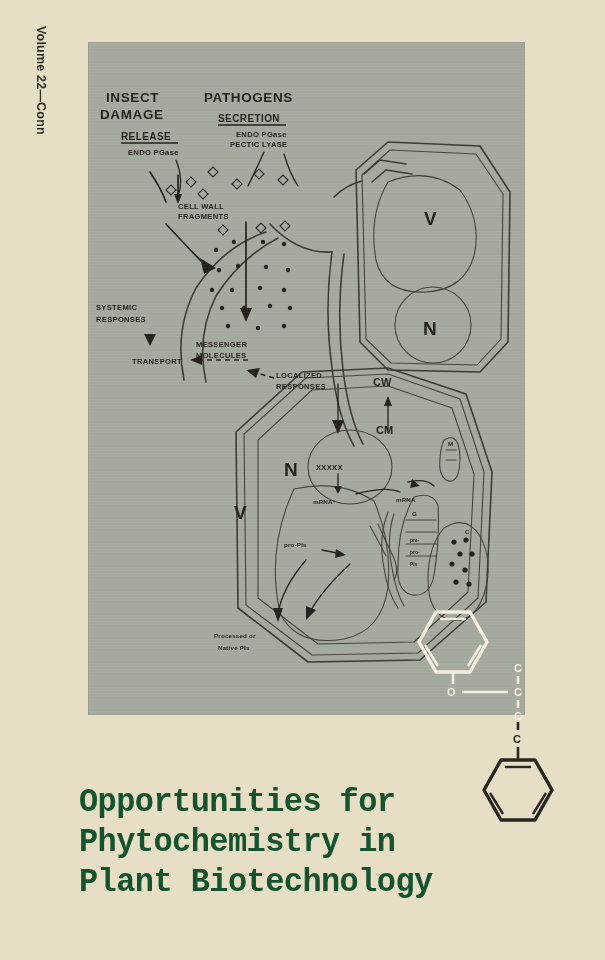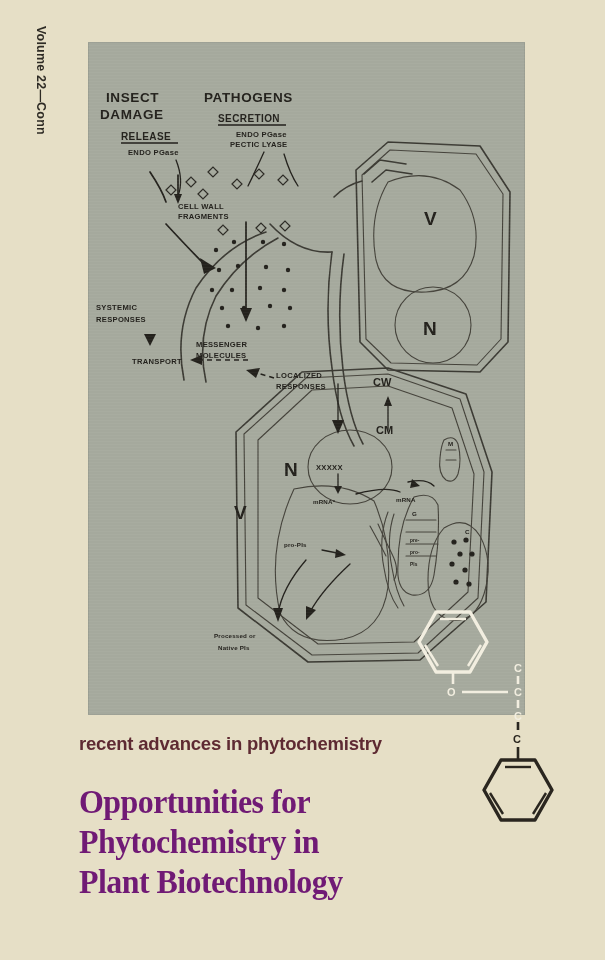--- a/index.html
+++ b/index.html
@@ -139,25 +139,25 @@
     font-weight: bold;
     color: #5e2a32;
     letter-spacing: -0.2px;
     white-space: nowrap;
   }
   #main-title {
     position: absolute;
     left: 79px;
     top: 782px;
     width: 420px;
-    font-family: Liberation Serif, serif;
+    font-family: Liberation Mono, monospace;
     font-size: 34px;
     font-weight: bold;
     line-height: 1.18;
-    color: #701a75;
+    color: #14532d;
     letter-spacing: -0.6px;
   }
   #main-title .tline { display: block; white-space: nowrap; transform: scaleX(0.94); transform-origin: left center; }
 </style>
 </head>
 <body>
 
 <div id="cover">
 
   <div id="volume-text">Volume 22—Conn</div>
@@ -365,21 +365,20 @@
     <line class="chem-bond-dark" x1="120" y1="122" x2="120" y2="130"></line>
     <text class="chem-atom-dark" x="115" y="143">C</text>
     <line class="chem-bond-dark" x1="120" y1="147" x2="120" y2="160"></line>
 
     <polygon class="chem-dark" points="103,160 137,160 154,190 137,220 103,220 86,190"></polygon>
     <line class="chem-inner-dark" x1="107" y1="167" x2="133" y2="167"></line>
     <line class="chem-inner-dark" x1="92" y1="193" x2="105" y2="214"></line>
     <line class="chem-inner-dark" x1="148" y1="193" x2="135" y2="214"></line>
   </svg>
 
-  <div id="series-title">recent advances in phytochemistry</div>
 
   <div id="main-title">
     <span class="tline">Opportunities for</span>
     <span class="tline">Phytochemistry in</span>
     <span class="tline">Plant Biotechnology</span>
   </div>
 
 </div>
 
 </body></html>

